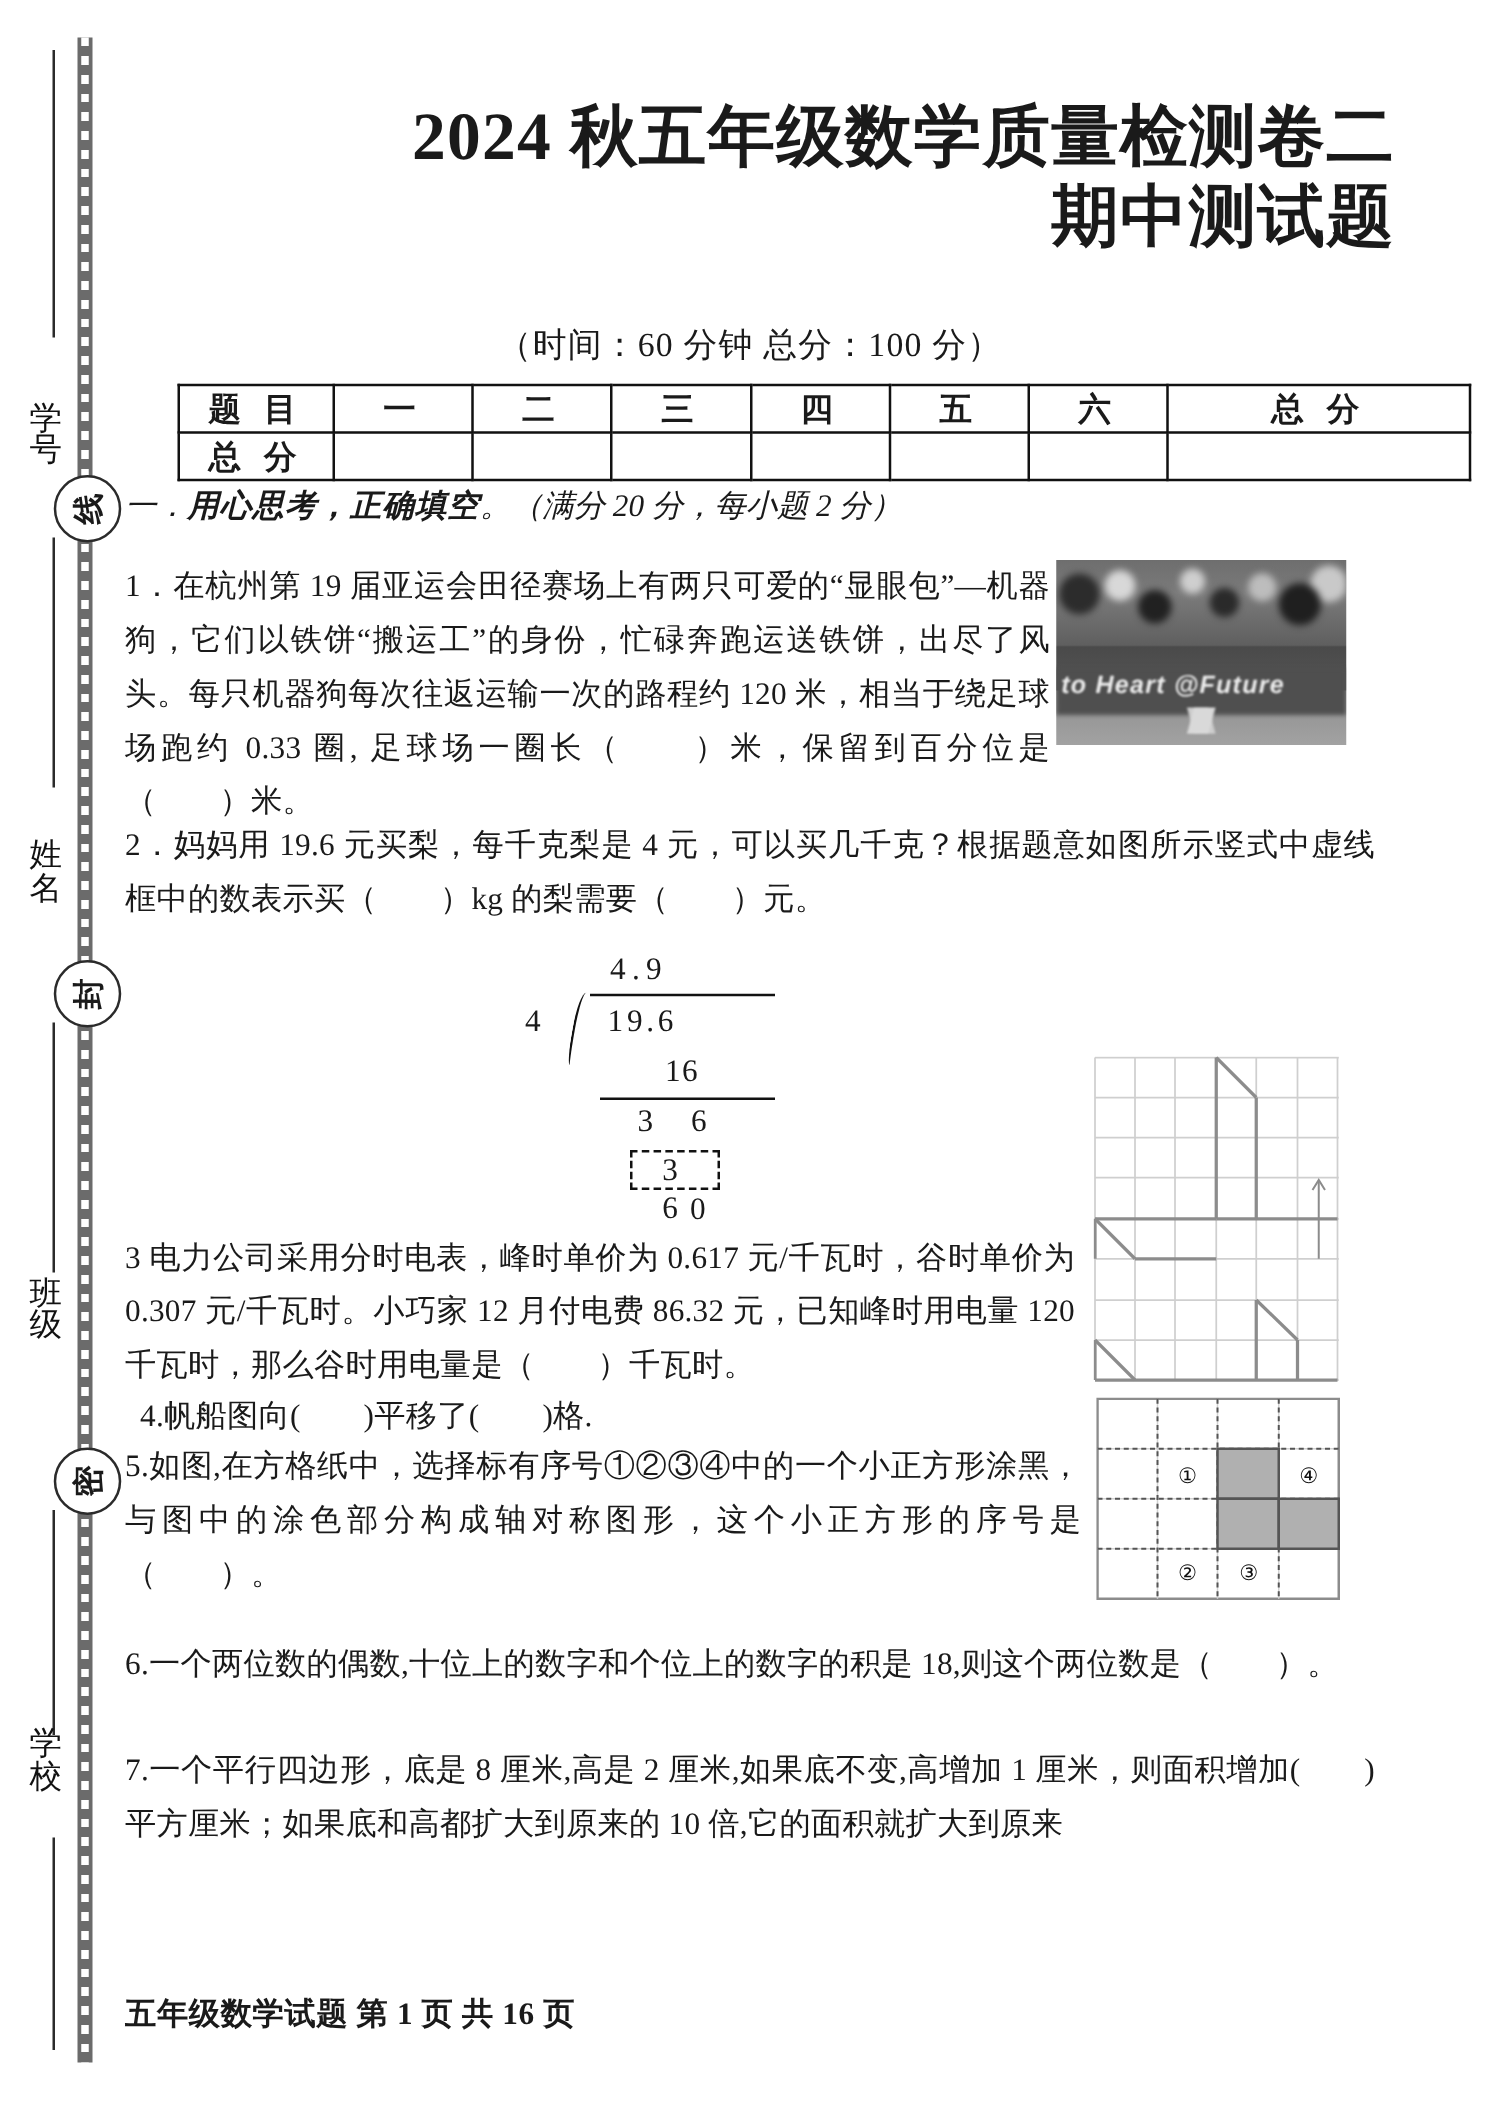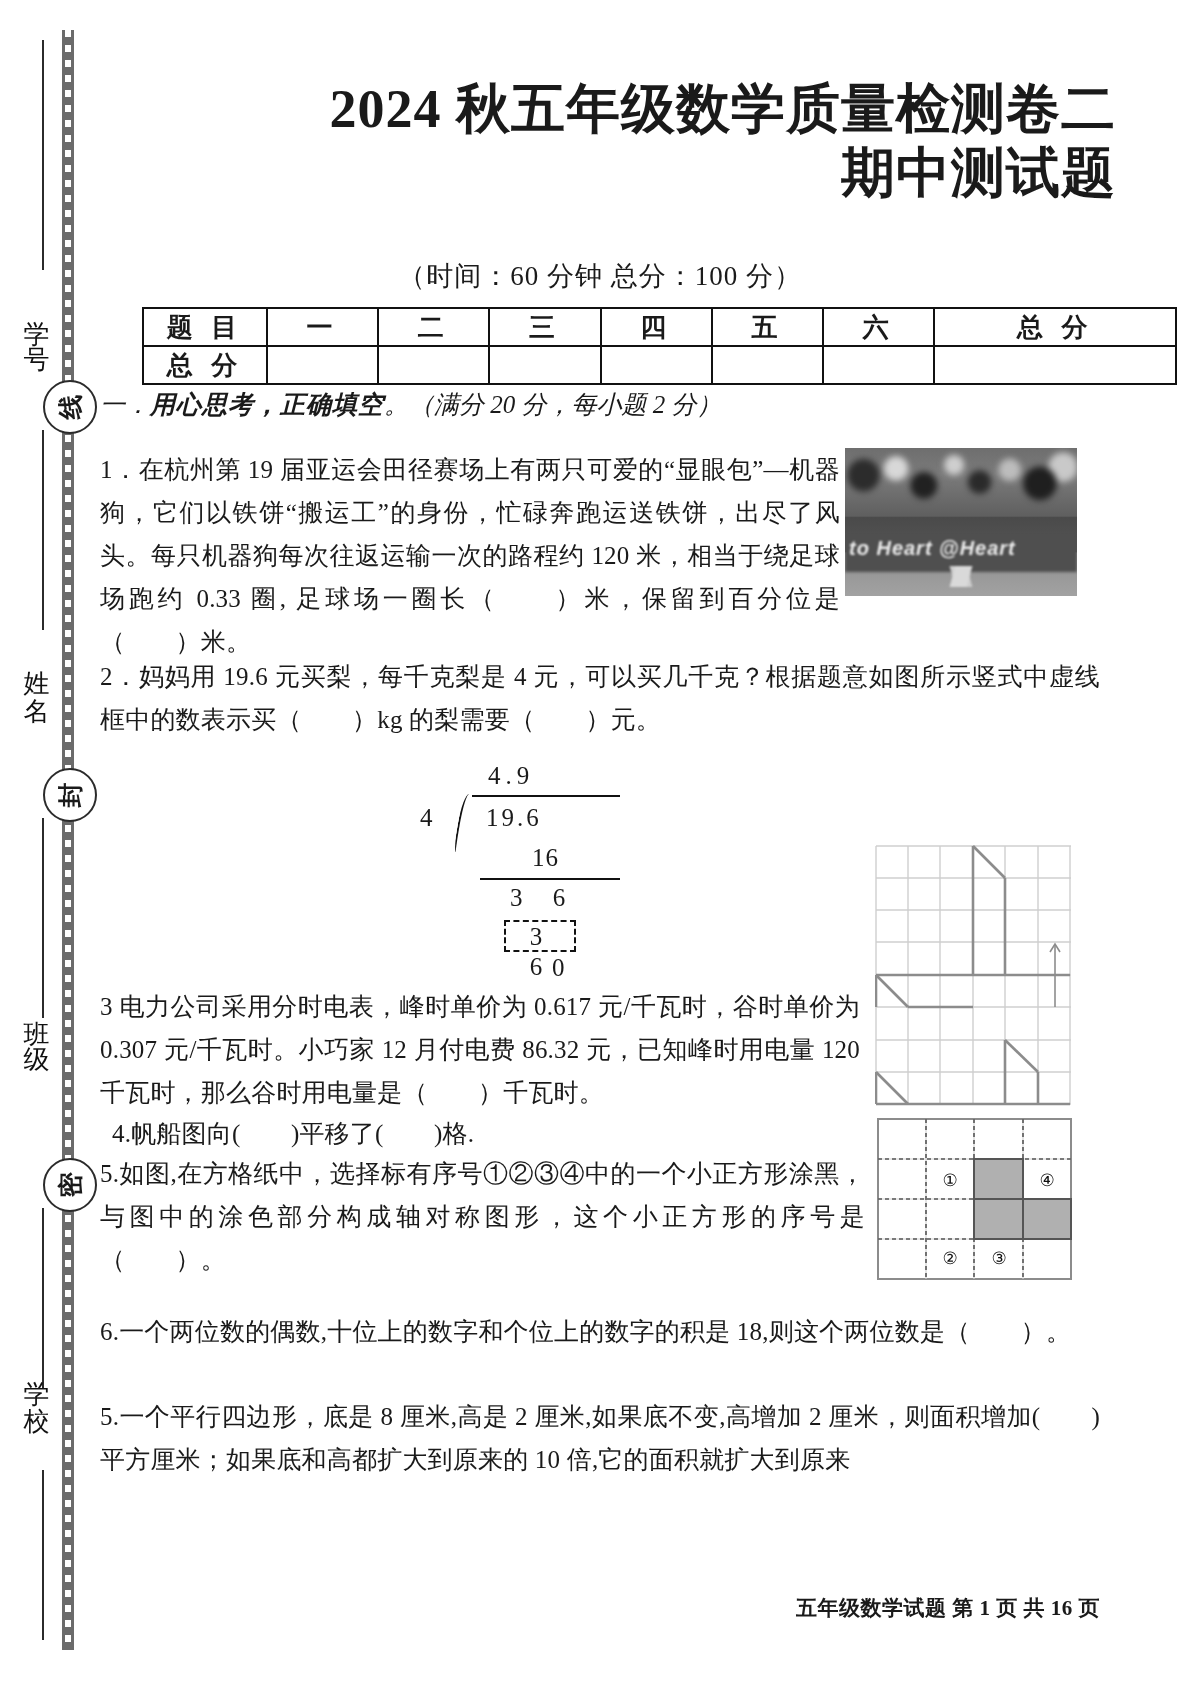--- a/index.html
+++ b/index.html
@@ -259,22 +259,22 @@
   #symmetry-grid {
     position: absolute;
     left: 777px; top: 1118px;
     width: 195px; height: 162px;
   }
 
   .footer {
     position: absolute;
     left: 0; top: 1594px;
     width: 1000px;
-    text-align: right;
-    font-size: 21px;
+    text-align: left;
+    font-size: 25px;
     font-weight: 600;
     letter-spacing: 0.5px;
   }
 </style>
 </head>
 <body>
 
 <div id="seal-strip">
   <div class="seal-dashline"></div>
 
@@ -327,21 +327,21 @@
 
   <div class="section-head">
     <span>一．</span><b>用心思考，正确填空</b><span class="norm">。（满分 20 分，每小题 2 分）</span>
   </div>
 
   <div class="para" style="left:0; top:448px; width:740px;">1．在杭州第 19 届亚运会田径赛场上有两只可爱的“显眼包”—机器狗，它们以铁饼“搬运工”的身份，忙碌奔跑运送铁饼，出尽了风头。每只机器狗每次往返运输一次的路程约 120 米，相当于绕足球场跑约 0.33 圈, 足球场一圈长（　　）米，保留到百分位是（　　）米。</div>
 
   <div id="race-photo">
     <div class="crowd"></div>
     <div class="band"></div>
-    <div class="band-text">to Heart  @Heart</div>
+    <div class="band-text">to Heart  @Future</div>
     <div class="dogs"></div>
   </div>
 
   <div class="para" style="left:0; top:655px; width:1000px;">2．妈妈用 19.6 元买梨，每千克梨是 4 元，可以买几千克？根据题意如图所示竖式中虚线框中的数表示买（　　）kg 的梨需要（　　）元。</div>
 
   <div id="long-division">
     <div class="quotient">4.9</div>
     <div class="vinculum"></div>
     <div class="divisor">4</div>
     <div class="bracket"></div>
@@ -435,16 +435,16 @@
   </div>
 
   <div class="para" style="left:0; top:985px; width:760px;">3 电力公司采用分时电表，峰时单价为 0.617 元/千瓦时，谷时单价为 0.307 元/千瓦时。小巧家 12 月付电费 86.32 元，已知峰时用电量 120 千瓦时，那么谷时用电量是（　　）千瓦时。</div>
 
   <div class="para" style="left:0; top:1112px; width:760px;margin-left:12px;">4.帆船图向(　　)平移了(　　)格.</div>
 
   <div class="para" style="left:0; top:1152px; width:765px;">5.如图,在方格纸中，选择标有序号①②③④中的一个小正方形涂黑，与图中的涂色部分构成轴对称图形，这个小正方形的序号是（　　）。</div>
 
   <div class="para" style="left:0; top:1310px; width:1000px;">6.一个两位数的偶数,十位上的数字和个位上的数字的积是 18,则这个两位数是（　　）。</div>
 
-  <div class="para" style="left:0; top:1395px; width:1000px;">5.一个平行四边形，底是 8 厘米,高是 2 厘米,如果底不变,高增加 2 厘米，则面积增加(　　)平方厘米；如果底和高都扩大到原来的 10 倍,它的面积就扩大到原来</div>
+  <div class="para" style="left:0; top:1395px; width:1000px;">7.一个平行四边形，底是 8 厘米,高是 2 厘米,如果底不变,高增加 1 厘米，则面积增加(　　)平方厘米；如果底和高都扩大到原来的 10 倍,它的面积就扩大到原来</div>
 
   <div class="footer">五年级数学试题 第 1 页 共 16 页</div>
 </div>
 
 </body></html>

